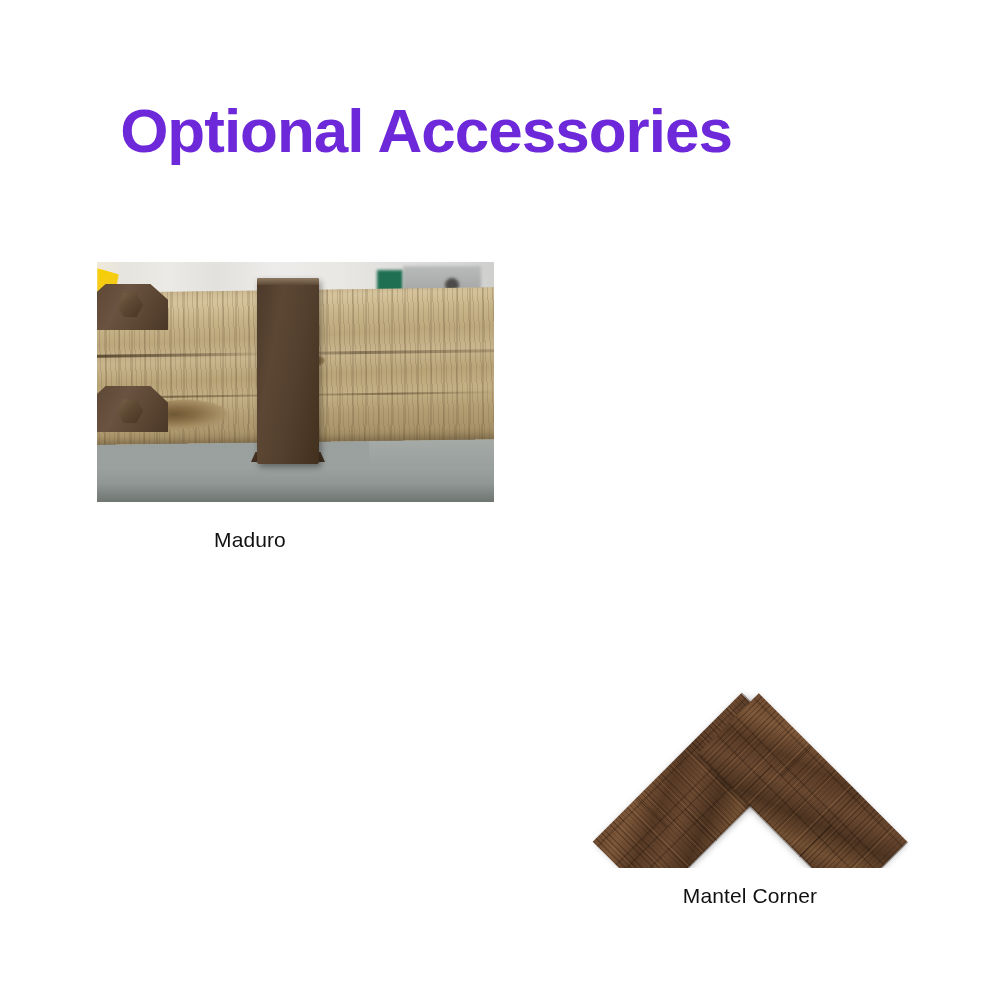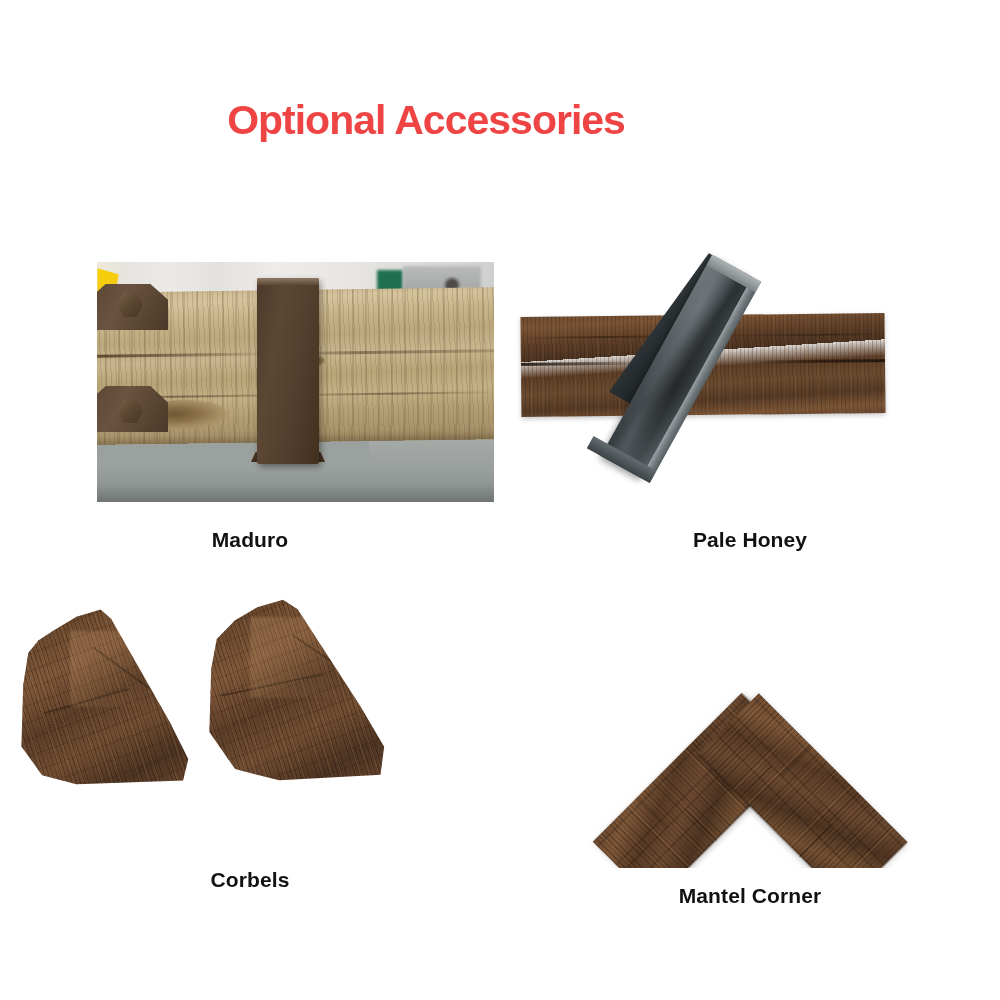--- a/index.html
+++ b/index.html
@@ -17,25 +17,25 @@
     position: relative;
   }
 
   
   .page-title {
     position: absolute;
     left: 0;
     top: 100px;
     width: 852px;
     text-align: center;
-    font-size: 41px;
+    font-size: 62px;
     font-weight: 700;
     letter-spacing: -1px;
     line-height: 1;
-    color: #ef4444;
+    color: #6d28d9;
   }
 
   
   .grid {
     position: absolute;
     left: 0;
     top: 240px;
     width: 1000px;
     height: 680px;
   }
@@ -57,21 +57,21 @@
     height: 272px;
     overflow: hidden;
   }
   .caption {
     position: absolute;
     left: 0;
     top: 288px;
     width: 500px;
     text-align: center;
     font-size: 21px;
-    font-weight: 700;
+    font-weight: 400;
     color: #111111;
     letter-spacing: 0.1px;
   }
 
   
   .photo-maduro {
     position: absolute;
     left: 97px;
     top: 22px;
     width: 397px;
@@ -388,53 +388,21 @@
         </div>
         <div class="md-plate top"></div>
         <div class="md-plate bot"></div>
         <div class="md-bolt top"></div>
         <div class="md-bolt bot"></div>
       </div>
     </div>
     <div class="caption">Maduro</div>
   </div>
 
-  <div class="cell r1c2">
-    <div class="media">
-      <div class="ph-wrap noclick">
-        <div class="ph-plank"></div>
-        <div class="ph-steel">
-          <div class="ph-steel-wing"></div>
-          <div class="ph-steel-face"></div>
-          <div class="ph-steel-edge"></div>
-          <div class="ph-steel-tip"></div>
-          <div class="ph-steel-btm"></div>
-        </div>
-      </div>
-    </div>
-    <div class="caption">Pale Honey</div>
-  </div>
-
-  <div class="cell r2c1">
-    <div class="media">
-      <div class="cb-wrap noclick">
-        <div class="corbel left">
-          <div class="cb-seam" style="left:14%;top:52%;width:52%;height:2px;transform:rotate(-16deg);"></div>
-          <div class="cb-seam" style="left:40%;top:34%;width:40%;height:2px;transform:rotate(36deg);"></div>
-          <div class="cb-hi" style="left:30%;top:14%;width:48%;height:42%;"></div>
-        </div>
-        <div class="corbel right">
-          <div class="cb-seam" style="left:10%;top:46%;width:56%;height:2px;transform:rotate(-12deg);"></div>
-          <div class="cb-seam" style="left:46%;top:30%;width:38%;height:2px;transform:rotate(34deg);"></div>
-          <div class="cb-hi" style="left:26%;top:10%;width:52%;height:44%;"></div>
-        </div>
-      </div>
-    </div>
-    <div class="caption">Corbels</div>
-  </div>
+
 
   <div class="cell r2c2">
     <div class="media">
       <div class="mc-wrap noclick">
         <div class="mc-arm a1">
           <div class="mc-brick" style="left:0;top:0;width:62px;height:42px;"></div>
           <div class="mc-brick" style="left:62px;top:0;width:78px;height:42px;"></div>
           <div class="mc-brick" style="left:140px;top:0;width:70px;height:42px;"></div>
           <div class="mc-brick" style="left:0;top:42px;width:88px;height:44px;"></div>
           <div class="mc-brick" style="left:88px;top:42px;width:58px;height:44px;"></div>

